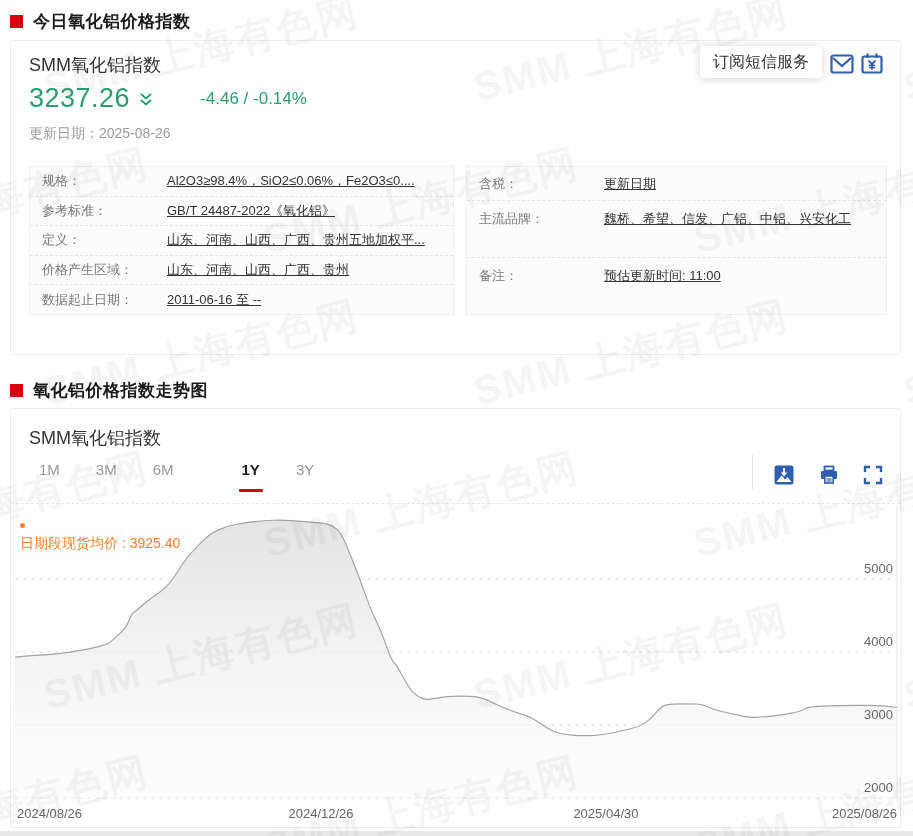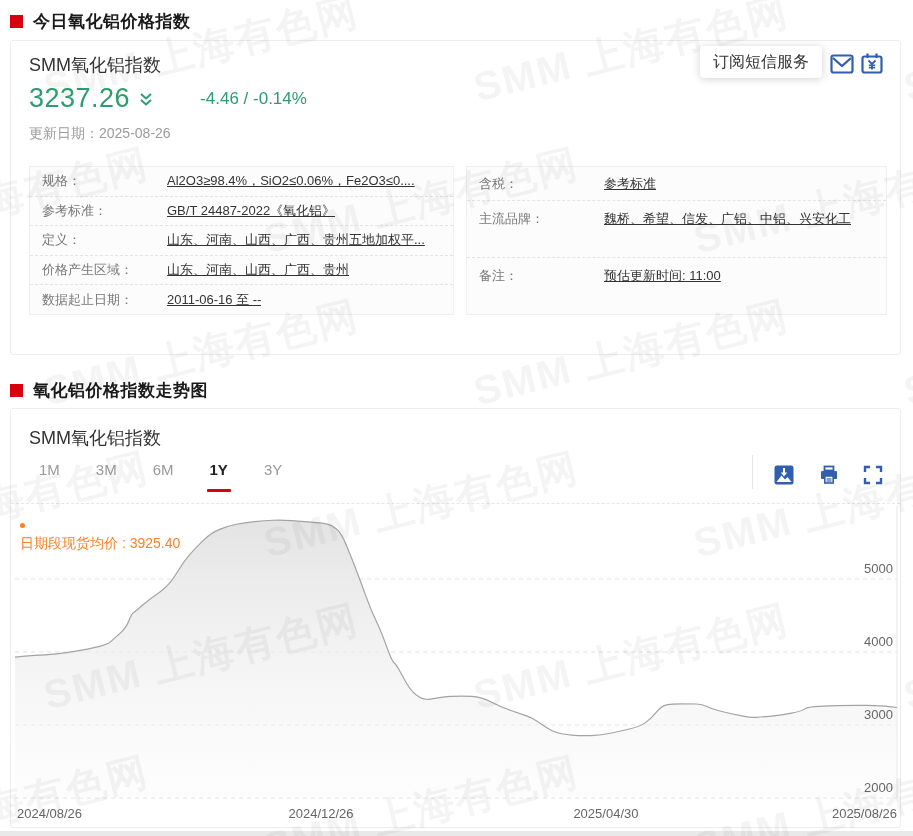--- a/index.html
+++ b/index.html
@@ -46,21 +46,21 @@
   #brand-table{left:455px;width:421px;}
   .tr{display:flex;align-items:center;border-top:1px dashed #e4e4e4;box-sizing:border-box;}
   .tr:first-child{border-top:none;}
   .tr.f1{flex:1;}
   .td-label{width:125px;padding-left:12px;color:#777;flex-shrink:0;}
   .td-value{color:#333;white-space:nowrap;overflow:hidden;text-decoration:underline;}
   .tr.tall{align-items:flex-start;padding-top:9px;}
   
   #range-tabs{position:absolute;left:28px;top:52px;display:flex;gap:36px;font-size:15px;color:#999;}
   .tab{cursor:pointer;position:relative;padding-bottom:6px;}
-  .tab.active{color:#222;font-weight:bold;}
+  .tab.active{color:#222;font-weight:bold;margin-left:32px;}
   .tab.active::after{
     content:"";position:absolute;left:50%;transform:translateX(-50%);
     bottom:-8px;width:24px;height:3px;background:#d8000f;border-radius:1px;
   }
   #toolbar-divider{position:absolute;left:741px;top:46px;width:1px;height:34px;background:#e3e3e3;}
   .tool-icon{position:absolute;top:56px;width:20px;height:20px;cursor:pointer;}
   #img-save-icon{right:106px;}
   #print-icon{right:61px;}
   #fullscreen-icon{right:17px;}
   #tabs-separator{position:absolute;left:0;top:94px;width:100%;border-top:1px dashed #e6e6e6;}
@@ -163,21 +163,21 @@
     </div>
     <div class="tr f1">
       <span class="td-label">数据起止日期：</span>
       <span class="td-value">2011-06-16 至 --</span>
     </div>
   </div>
 
   <div class="info-table" id="brand-table">
     <div class="tr" style="height:33px;flex-shrink:0;">
       <span class="td-label">含税：</span>
-      <span class="td-value">参考标准</span>
+      <span class="td-value">更新日期</span>
     </div>
     <div class="tr tall f1">
       <span class="td-label">主流品牌：</span>
       <span class="td-value">魏桥、希望、信发、广铝、中铝、兴安化工</span>
     </div>
     <div class="tr tall f1">
       <span class="td-label">备注：</span>
       <span class="td-value">预估更新时间: 11:00</span>
     </div>
   </div>

